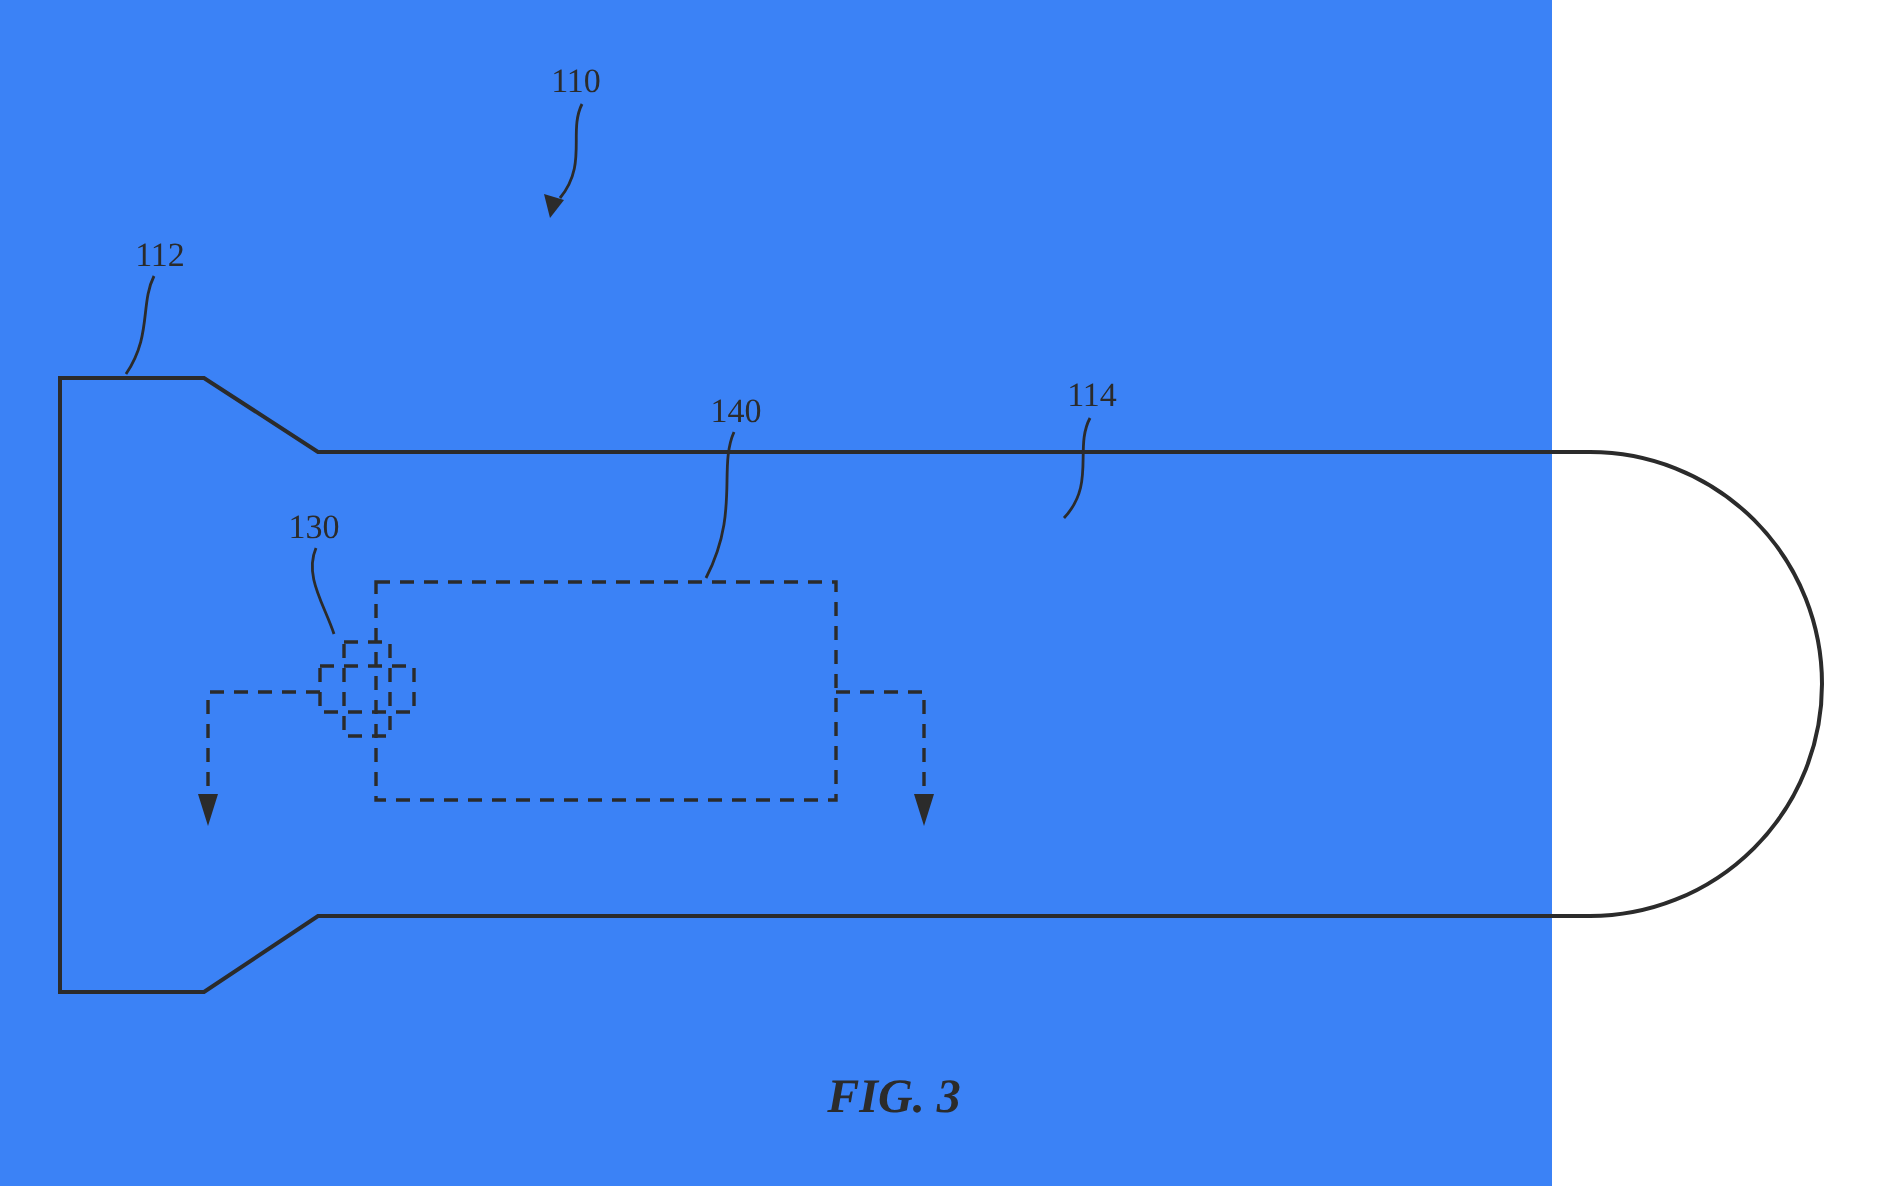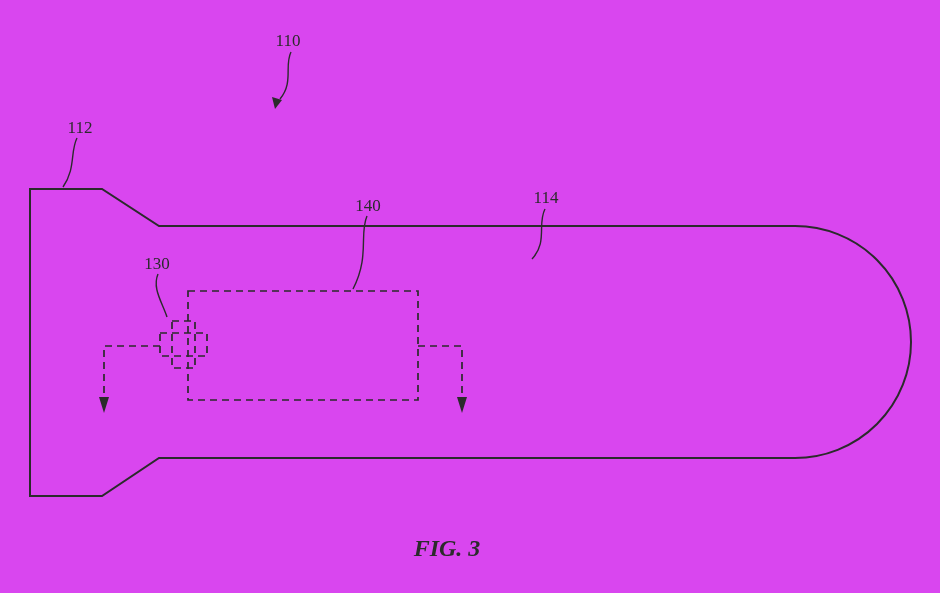--- a/index.html
+++ b/index.html
@@ -6,23 +6,23 @@
     margin: 0;
     padding: 0;
     background: #ffffff;
     width: 940px;
     height: 593px;
     overflow: hidden;
     font-family: "Liberation Serif", serif;
   }
   .figure-wrap {
     position: relative;
-    width: 940px;
+    width: 776px;
     height: 593px;
-    background: #d946ef;
+    background: #3b82f6;
   }
   svg {
     display: block;
     width: 940px;
     height: 593px;
   }
   .outline {
     fill: none;
     stroke: var(--ink, #2b2b2b);
     stroke-width: 2;

